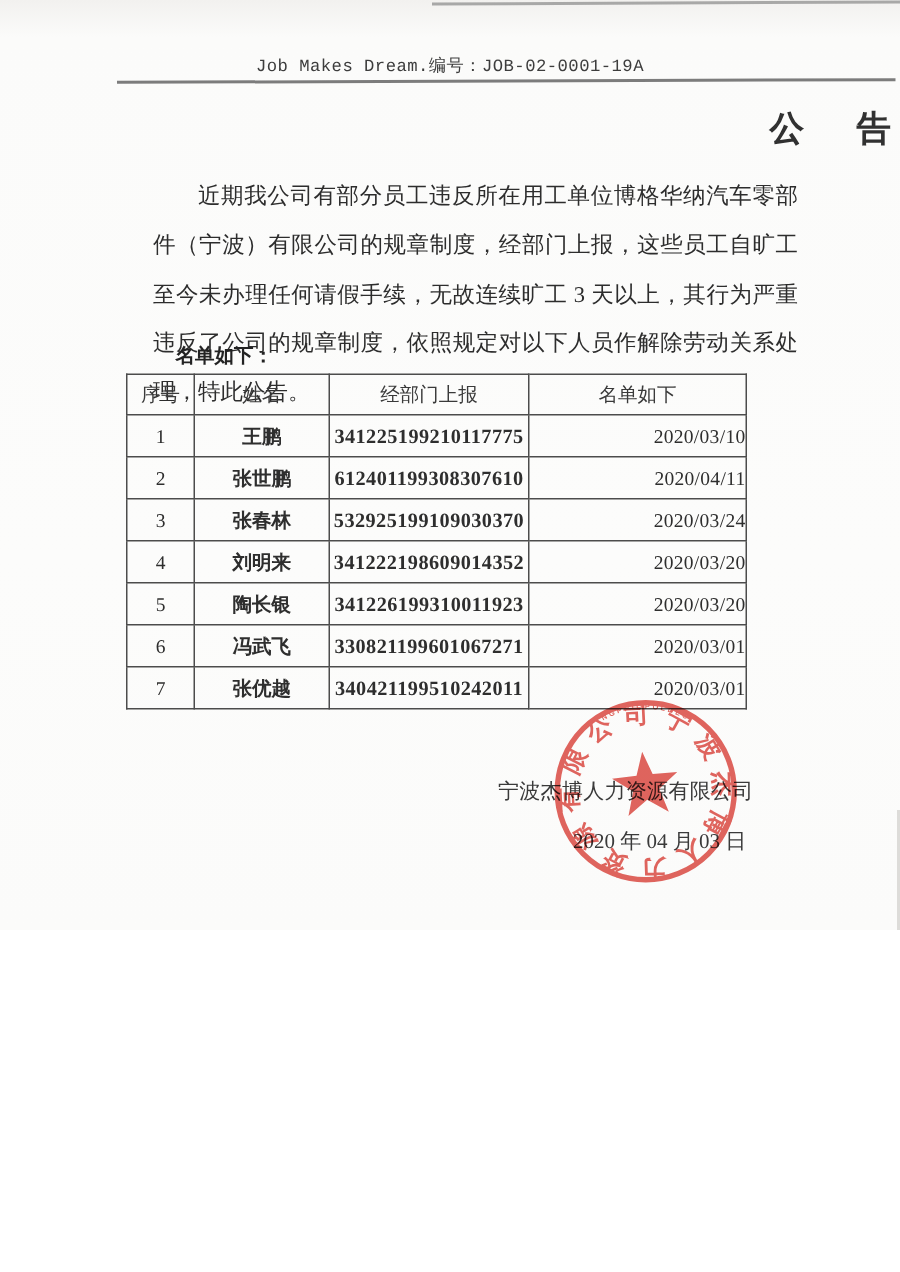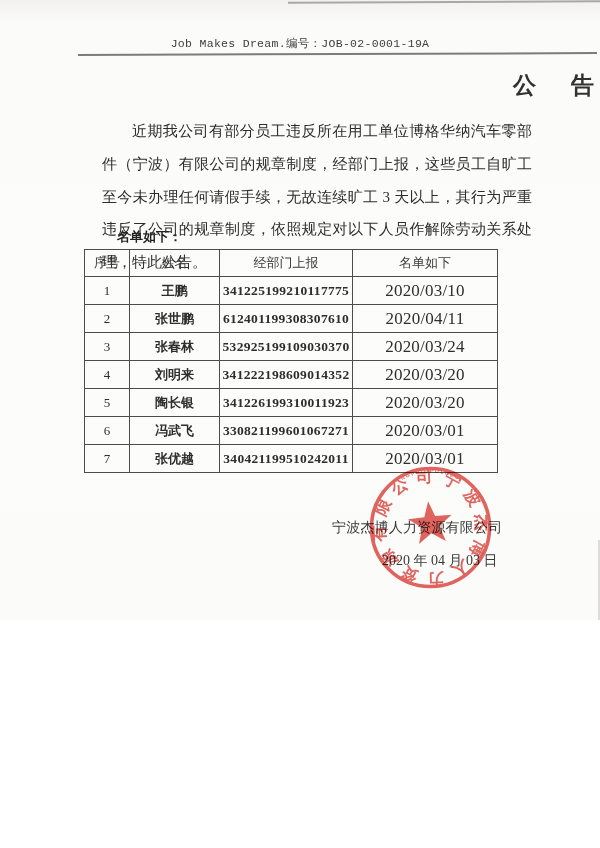--- a/index.html
+++ b/index.html
@@ -46,21 +46,21 @@
     border-collapse:collapse;table-layout:fixed;
   }
   table.absence th,table.absence td{
     border:1px solid #4c4c4c;text-align:center;vertical-align:middle;padding:0;
     color:#2e2e2e;
   }
   table.absence thead th{height:26px;font-size:13px;font-weight:normal;color:#3a3a3a;}
   table.absence tbody td{height:27px;font-size:13px;}
   table.absence td.c1{font-family:"Liberation Sans","DejaVu Sans",sans-serif;font-weight:700;font-size:13px;}
   table.absence td.c2{font-weight:600;font-size:13.5px;letter-spacing:.3px;margin-top:47px;}
-  table.absence td.c3{font-size:17px;letter-spacing:.2px;}
+  table.absence td.c3{font-size:13px;letter-spacing:.2px;text-align:right;}
   .company-sig{
     position:absolute;top:519px;left:332px;font-size:14px;color:#3a3a3a;letter-spacing:.2px;
   }
   .sig-date{
     position:absolute;top:552px;left:382px;font-size:14px;color:#3a3a3a;
   }
   .seal{
     position:absolute;left:367px;top:464px;width:127px;height:127px;
     mix-blend-mode:multiply;opacity:.82;filter:blur(.3px) saturate(1.05);
     pointer-events:none;

